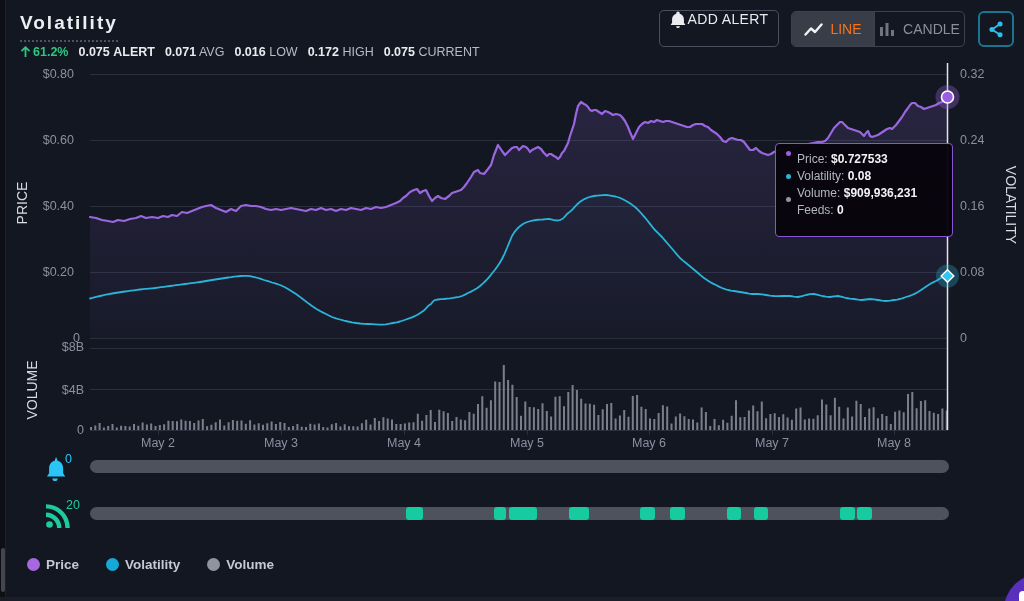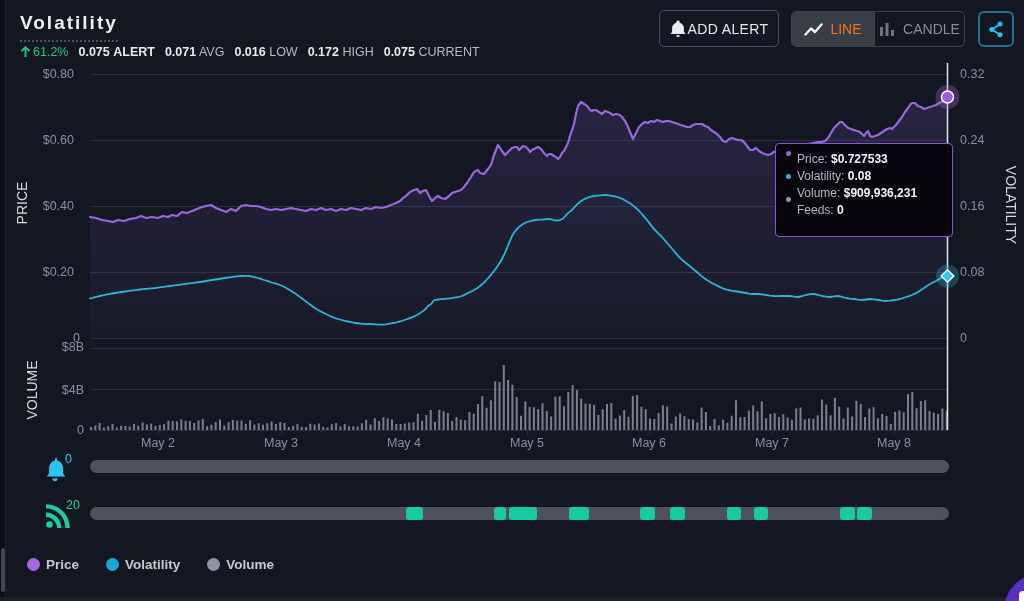--- a/index.html
+++ b/index.html
@@ -7,31 +7,31 @@
 .dot{display:inline-block;width:7px;height:7px;border-radius:50%;margin-right:6px;flex:none}
 </style></head>
 <body>
 
 <div class="abs" style="left:0;top:0;width:6px;height:601px;background:#0d0f15;border-right:1px solid #1d2029"></div>
 <div class="abs" style="left:1px;top:548px;width:4px;height:44px;background:#43464e;border-radius:2px"></div>
 <div class="abs" style="left:0;top:597px;width:1024px;height:4px;background:#1b1e29"></div>
 
 <div class="abs" style="left:20px;top:12px;font-size:19px;font-weight:700;color:#edeef2;letter-spacing:2px;border-bottom:2px dotted #4d525e;padding-bottom:6px">Volatility</div>
 <div class="abs" style="left:20px;top:45px;display:flex;gap:10px;font-size:12.5px;color:#b7bbc4;white-space:nowrap">
-<span style="color:#2bc77f;font-weight:400;display:flex;align-items:center"><svg width="11" height="12" viewBox="0 0 11 12" style="margin-right:2px">
+<span style="color:#2bc77f;font-weight:700;display:flex;align-items:center"><svg width="11" height="12" viewBox="0 0 11 12" style="margin-right:2px">
         <path d="M5.5 11 V1.8 M1.5 5.2 L5.5 1.2 L9.5 5.2" stroke="#2bc77f" stroke-width="1.8" fill="none"></path>
       </svg>61.2%</span>
 <span><b style="color:#e9ebef">0.075</b> <b style="color:#e9ebef">ALERT</b></span>
 <span><b style="color:#e9ebef">0.071</b> AVG</span>
 <span><b style="color:#e9ebef">0.016</b> LOW</span>
 <span><b style="color:#e9ebef">0.172</b> HIGH</span>
 <span><b style="color:#e9ebef">0.075</b> CURRENT</span>
 </div>
 
-<div class="abs" style="left:659px;top:10px;width:120px;height:37px;border:1px solid #4a5060;border-radius:5px;display:flex;align-items:center;justify-content:center;color:#e9ebef;font-size:14px;letter-spacing:0.4px">
+<div class="abs" style="left:659px;top:10px;width:120px;height:37px;border:1px solid #4a5060;border-radius:5px;display:flex;align-items:flex-start;justify-content:center;color:#e9ebef;font-size:14px;letter-spacing:0.4px">
 <svg width="18" height="18" viewBox="0 0 16 17">
       <path fill="#e9ebef" d="M8 0.5c0.9 0 1.6 0.7 1.6 1.6v0.5c2.3 0.6 4 2.7 4 5.2v3.4l1.4 2.1H1l1.4-2.1V7.8c0-2.5 1.7-4.6 4-5.2V2.1C6.4 1.2 7.1 0.5 8 0.5z"></path>
       <path fill="#e9ebef" d="M6.2 14.3h3.6c0 1-0.8 1.8-1.8 1.8s-1.8-0.8-1.8-1.8z"></path>
     </svg>
 <span>ADD ALERT</span>
   </div>
 
 <div class="abs" style="left:791px;top:11px;width:174px;height:36px;border:1px solid #3c4250;border-radius:5px;display:flex;overflow:hidden">
 <div style="width:82px;background:#383d48;display:flex;align-items:center;justify-content:center;gap:7px;color:#f97316;font-size:14px">
 <svg width="19" height="13" viewBox="0 0 19 13">

